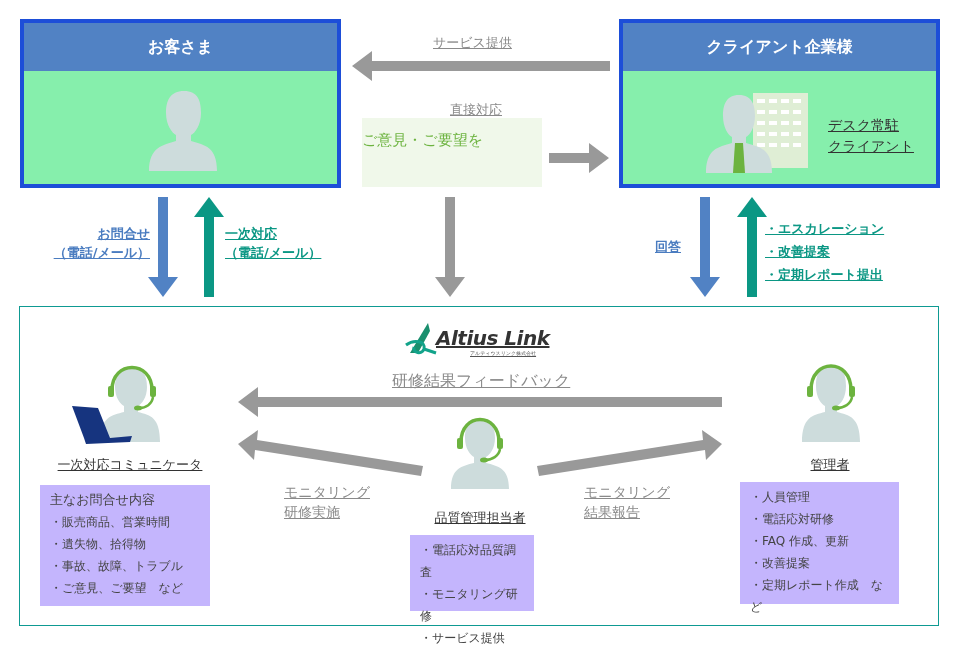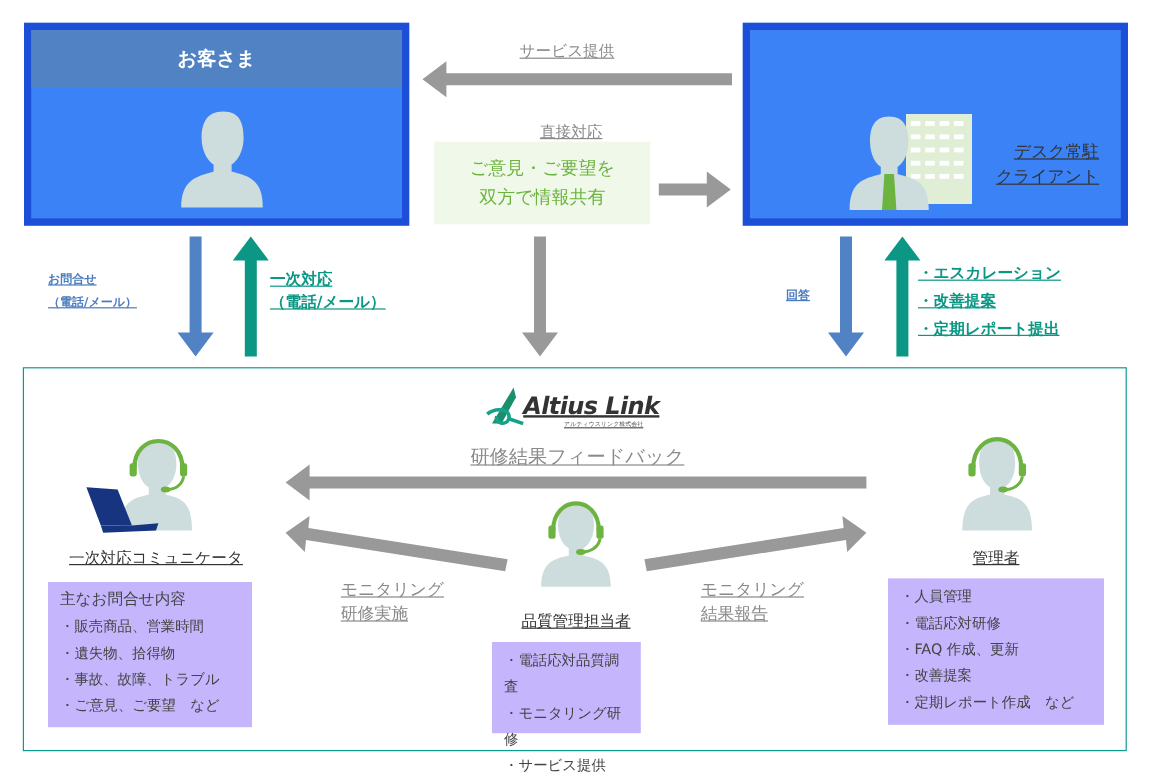--- a/index.html
+++ b/index.html
@@ -2,32 +2,32 @@
 <html><head>
 <meta charset="utf-8">
 <style>
   * { box-sizing: border-box; margin: 0; padding: 0; }
   body {
     width: 960px; height: 645px; background: #ffffff; position: relative; overflow: hidden;
     font-family: "DejaVu Sans", "Liberation Sans", sans-serif; color: #333;
   }
   .abs { position: absolute; text-decoration: underline; }
   .box {
-    position: absolute; border: 6px solid #1d4ed8; background: #3b82f6; text-align: right;
+    position: absolute; border: 4px solid #1d4ed8; background: #86efac;
   }
   .box-header {
     background: #5182c4; color: #fff; font-weight: bold; font-size: 16px;
     height: 48px; display: flex; align-items: center; justify-content: center;
   }
   .gray-label { color: #8a8a8a; font-size: 13px; }
   .share-box {
     position: absolute; background: #f0f8ea; color: #6cb33f; font-size: 15px;
-    text-align: center; line-height: 24px; padding-top: 10px;
-  }
-  .blue-label { color: #4a7cc0; font-weight: bold; font-size: 10px; text-align: left; line-height: 19px; }
+    text-align: left; line-height: 24px; padding-top: 10px;
+  }
+  .blue-label { color: #4a7cc0; font-weight: bold; font-size: 13px; text-align: right; line-height: 19px; }
   .teal-label { color: #0b9784; font-weight: bold; font-size: 13px; line-height: 19px; }
   .main-box {
     position: absolute; left: 19px; top: 306px; width: 920px; height: 320px;
     border: 1.5px solid #0e9a92;
   }
   .role-label { font-size: 13px; color: #333; text-align: center; }
   .info-box {
     position: absolute; background: #c4b5fd; font-size: 12px; color: #444; line-height: 22px;
     padding: 4px 10px;
   }
@@ -38,20 +38,21 @@
 <body>
 
 <div class="box" style="left:20px;top:19px;width:321px;height:169px;">
   <div class="box-header">お客さま</div>
   <svg style="left:125px;top:68px;" width="70" height="80" viewBox="0 0 70 80">
     <path d="M35 0 C49 0 52 10 52 22 C52 34 46 42 42 44 L42 50 C56 54 68 56 68 80 L0 80 C0 56 14 54 27 50 L27 44 C23 42 17 34 17 22 C17 10 21 0 35 0 Z" fill="#cddcdc"></path>
   </svg>
 </div>
 
 <div class="box" style="left:619px;top:19px;width:321px;height:169px;">
+  <div class="box-header">クライアント企業様</div>
   <svg style="left:130px;top:70px;" width="55" height="75" viewBox="0 0 55 75">
     <rect x="0" y="0" width="55" height="75" fill="#dfeed5"></rect>
     <g fill="#ffffff">
       <rect x="4" y="6" width="8" height="4"></rect>
         <rect x="16" y="6" width="8" height="4"></rect>
         <rect x="28" y="6" width="8" height="4"></rect>
         <rect x="40" y="6" width="8" height="4"></rect>
       <rect x="4" y="17" width="8" height="4"></rect>
         <rect x="16" y="17" width="8" height="4"></rect>
         <rect x="28" y="17" width="8" height="4"></rect>
@@ -81,21 +82,20 @@
 </div>
 
 <div class="abs gray-label" style="left:433px;top:34px;">サービス提供</div>
 <svg style="left:352px;top:51px;" width="258" height="30" viewBox="0 0 258 30">
   <polygon points="0,15 20,0 20,10 258,10 258,20 20,20 20,30" fill="#999"></polygon>
 </svg>
 <div class="abs gray-label" style="left:450px;top:81px;margin-top:20px;">直接対応</div>
 
 <div class="share-box" style="left:362px;top:118px;width:180px;height:69px;">
   <div>ご意見・ご要望を</div>
-  <div>双方で情報共有</div>
 </div>
 <svg style="left:549px;top:143px;" width="60" height="30" viewBox="0 0 60 30">
   <polygon points="0,10 40,10 40,0 60,15 40,30 40,20 0,20" fill="#999"></polygon>
 </svg>
 <svg style="left:435px;top:197px;" width="30" height="100" viewBox="0 0 30 100">
   <polygon points="10,0 20,0 20,80 30,80 15,100 0,80 10,80" fill="#999"></polygon>
 </svg>
 
 <svg style="left:148px;top:197px;" width="30" height="100" viewBox="0 0 30 100">
   <polygon points="10,0 20,0 20,80 30,80 15,100 0,80 10,80" fill="#5182c4"></polygon>
@@ -191,19 +191,19 @@
 
 <svg style="left:798px;top:362px;" width="66" height="80" viewBox="0 0 66 80">
   <path d="M33 4 C45 4 48 13 48 24 C48 35 43 42 39 44 L39 50 C51 53 62 55 62 80 L4 80 C4 55 15 53 27 50 L27 44 C23 42 18 35 18 24 C18 13 21 4 33 4 Z" fill="#cddcdc"></path>
   <path d="M13 28 C13 -4 53 -4 53 28" fill="none" stroke="#6cb33f" stroke-width="3.5"></path>
   <rect x="9" y="24" width="6" height="11" rx="2" fill="#6cb33f"></rect>
   <rect x="51" y="24" width="6" height="11" rx="2" fill="#6cb33f"></rect>
   <path d="M54 35 C53 42 46 46 39 46" fill="none" stroke="#6cb33f" stroke-width="2.5"></path>
   <ellipse cx="38" cy="46" rx="4" ry="2.5" fill="#6cb33f"></ellipse>
 </svg>
 <div class="abs role-label" style="left:780px;top:456px;width:100px;">管理者</div>
-<div class="info-box" style="left:740px;top:482px;width:180px;height:122px;">
+<div class="info-box" style="left:740px;top:482px;width:159px;height:122px;">
   <div>・人員管理</div>
   <div>・電話応対研修</div>
   <div>・FAQ 作成、更新</div>
   <div>・改善提案</div>
   <div>・定期レポート作成　など</div>
 </div>
 
 </body></html>

